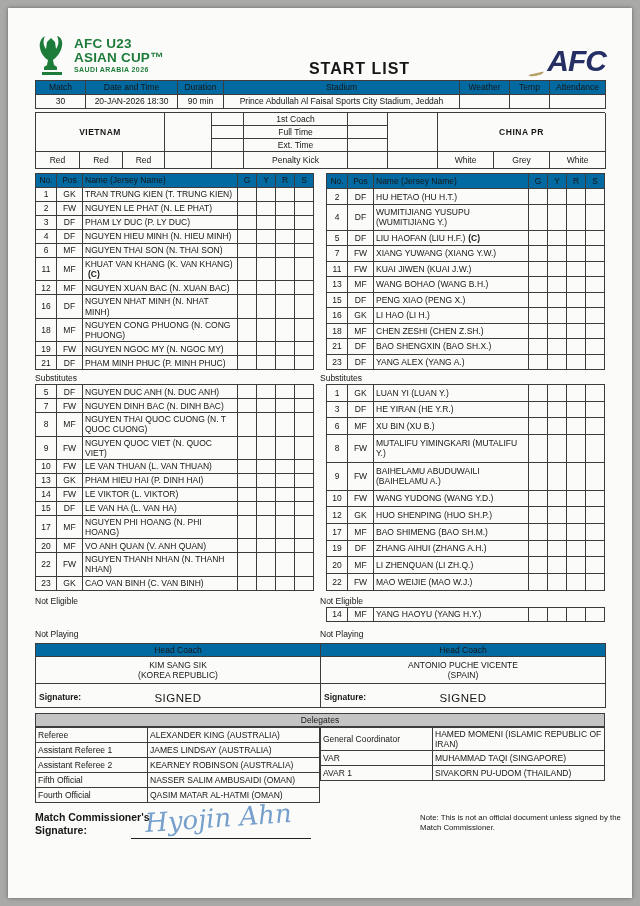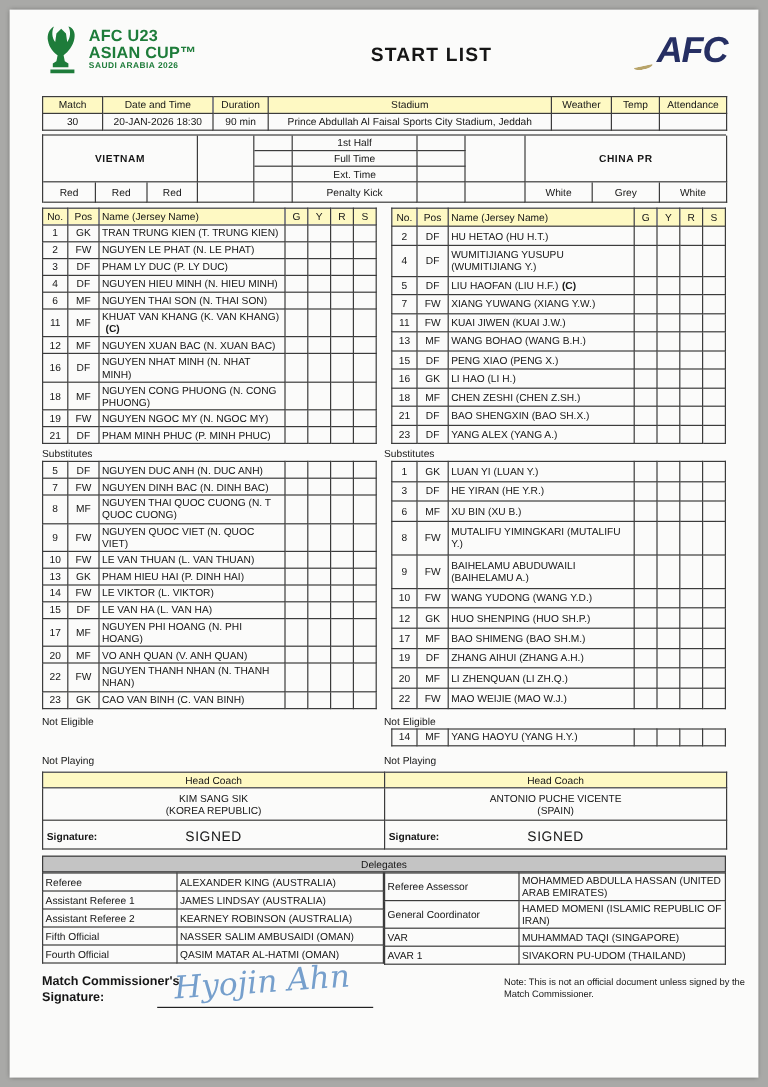--- a/index.html
+++ b/index.html
@@ -2,36 +2,36 @@
 <html><head>
 <meta charset="utf-8">
 <style>
   * { margin:0; padding:0; box-sizing:border-box; }
   html,body { width:640px; height:906px; }
   body { background:#a9a9a7; font-family:"Liberation Sans", sans-serif; color:#161616; }
   .doc { position:absolute; left:8px; top:8px; width:624px; height:890px; background:#fbfbfa;
          padding:12px 26px 0 27px; overflow:hidden; box-shadow:0 0 4px rgba(0,0,0,.4); }
 
   
-  .hdr { display:flex; align-items:flex-start; height:58px; }
+  .hdr { display:flex; align-items:flex-end; height:58px; }
   .tlogo { display:flex; gap:5px; width:178px; }
   .tlogo-text { line-height:1.02; padding-top:3px; }
   .tlogo-text .l1,.tlogo-text .l2 { font-size:13.5px; font-weight:bold; color:#1e7c3a; letter-spacing:.2px; }
   .tlogo-text .l3 { font-size:7px; font-weight:bold; color:#1e7c3a; letter-spacing:.4px; margin-top:1px; }
   .title { flex:1; text-align:center; font-size:16px; font-weight:bold; letter-spacing:1px; padding-top:18px; }
   .afc { width:100px; text-align:right; position:relative; padding-top:6px; }
   .afc span { font-size:30px; font-weight:bold; font-style:italic; color:#262f63; letter-spacing:-1px;margin-left:36px; }
   .afc i { position:absolute; right:62px; top:32px; width:16px; height:6px;
            border-bottom:3px solid #b8a46a; border-radius:0 0 100% 100%; transform:rotate(-12deg); }
 
   
   table { border-collapse:collapse; table-layout:fixed; }
   td { border:1px solid #3c3c3c; font-size:8.5px; padding:1px 2px; height:14px; line-height:1.2;
        overflow:hidden; vertical-align:middle; }
-  .hd { background:#fef9c3; text-align:center; }
+  .hd { background:#0369a1; text-align:center; }
   .ctr { text-align:center; }
 
   .info { width:570px; margin-top:2px; }
 
   
   .teams { width:570px; margin-top:3px; display:grid;
            grid-template-columns:44px 43px 42px 47px 32px 104px 40px 50px 56px 56px 56px;
            grid-template-rows:13px 13px 13px 17px;
            border-left:1px solid #3c3c3c; border-top:1px solid #3c3c3c; }
   .teams > div { border-right:1px solid #3c3c3c; border-bottom:1px solid #3c3c3c;
@@ -129,21 +129,21 @@
       <td class="ctr"></td>
       <td class="ctr"></td>
     </tr>
   </tbody>
     </table>
 
   <div class="teams">
     <div class="bigteam t-home">VIETNAM</div>
     <div class="gapL"></div>
     <div style="grid-column:5;grid-row:1"></div>
-    <div style="grid-column:6;grid-row:1">1st Half</div>
+    <div style="grid-column:6;grid-row:1">1st Coach</div>
     <div style="grid-column:7;grid-row:1"></div>
     <div class="gapR"></div>
     <div class="bigteam t-away">CHINA PR</div>
     <div style="grid-column:5;grid-row:2"></div>
     <div style="grid-column:6;grid-row:2">Full Time</div>
     <div style="grid-column:7;grid-row:2"></div>
     <div style="grid-column:5;grid-row:3"></div>
     <div style="grid-column:6;grid-row:3">Ext. Time</div>
     <div style="grid-column:7;grid-row:3"></div>
     <div style="grid-column:1;grid-row:4">Red</div>
@@ -753,24 +753,20 @@
         </tbody>
     </table>
     <table class="dtab">
       <colgroup>
           <col class="crole">
           <col class="cval">
         </colgroup>
       <tbody>
 
           <tr>
-          <td>Referee Assessor</td>
-          <td>MOHAMMED ABDULLA HASSAN (UNITED ARAB EMIRATES)</td>
-        </tr>
-          <tr>
           <td>General Coordinator</td>
           <td>HAMED MOMENI (ISLAMIC REPUBLIC OF IRAN)</td>
         </tr>
           <tr>
           <td>VAR</td>
           <td>MUHAMMAD TAQI (SINGAPORE)</td>
         </tr>
           <tr>
           <td>AVAR 1</td>
           <td>SIVAKORN PU-UDOM (THAILAND)</td>

